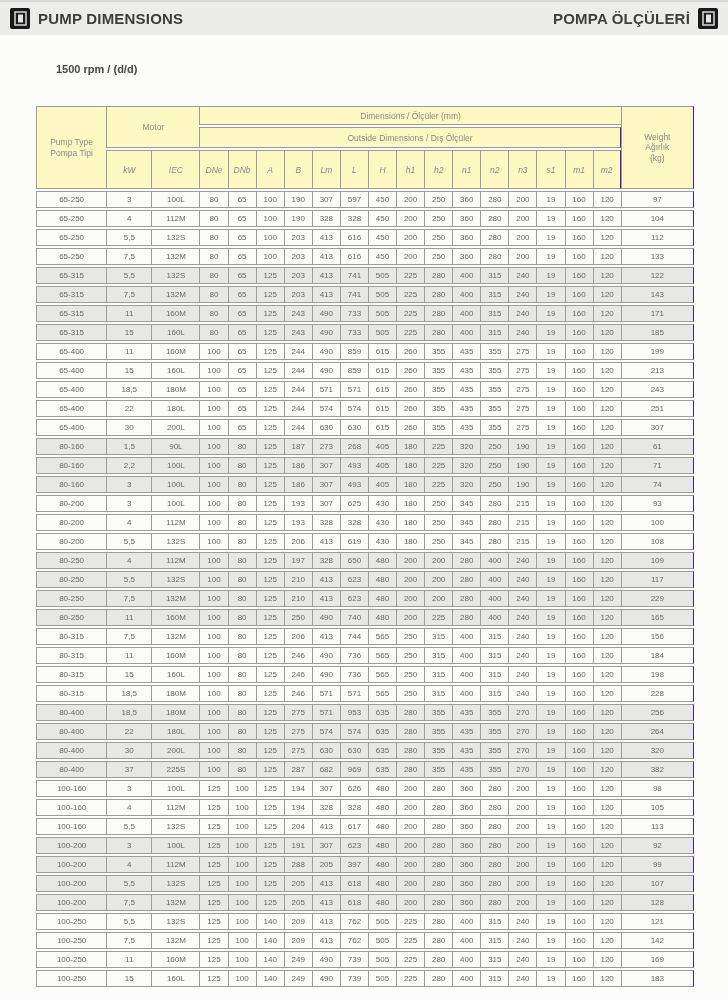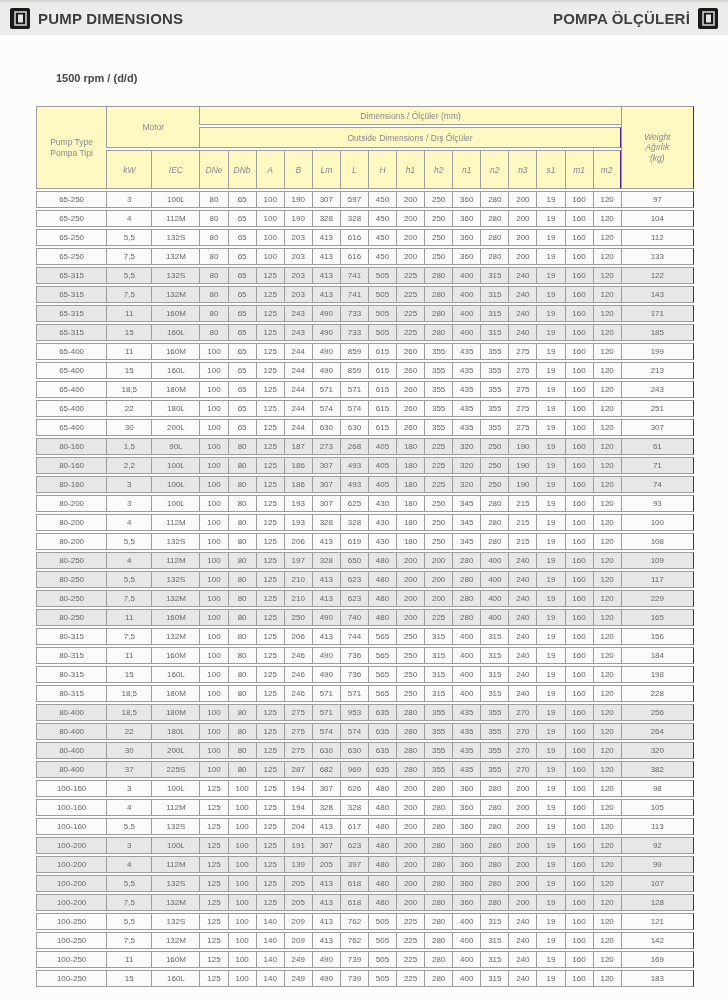--- a/index.html
+++ b/index.html
@@ -22,21 +22,21 @@
   .title-left {
     margin-left:8px; font-size:15px; font-weight:bold; color:#3d3d3d; letter-spacing:0.2px;
   }
   .left-group { display:flex; align-items:center; margin-left:10px;text-align:center; }
   .right-group { display:flex; align-items:center; margin-left:auto; margin-right:10px; }
   .title-right {
     margin-right:8px; font-size:15px; font-weight:bold; color:#404040; letter-spacing:0.2px;
   }
   .subtitle {
     position:absolute; left:56px; top:63px;
-    font-size:11px; font-weight:bold; color:#474747;margin-top:9px;
+    font-size:11px; font-weight:bold; color:#474747;
   }
   .table-wrap { position:absolute; left:36px; top:104px; width:658px; }
   table {
     width:658px; table-layout:fixed;
     border-collapse:separate; border-spacing:0 2px;
     font-size:8px; color:#686868;
   }
   th, td {
     border-top:1px solid #9d9d9d; border-bottom:1px solid #9d9d9d;
     border-left:1px solid #9d9d9d;
@@ -44,21 +44,21 @@
     background:#fbfbfa; font-weight:normal; overflow:hidden; white-space:nowrap;
   }
   th:last-child, td:last-child { border-right:1px solid #4c1d95; }
   thead th { color:#8a8a8a; font-size:8.5px; background:#fef9c3; }
   thead tr.h1 th { height:17px; }
   thead tr.h2 th { height:19px; }
   thead tr.h3 th { height:37px;font-style:italic; }
   tbody td { height:15px; }
   tbody tr.shaded td { background:#e7e7e6; }
   .two-line span { display:block; line-height:1.25; }
-  .weight-head span { display:block; line-height:1.25;font-style:italic; }
+  .weight-head span { display:block; line-height:1.25; }
 </style>
 </head>
 <body>
 
 <div class="top-band">
   <div class="left-group">
     <div class="icon-box">
       <svg width="13" height="15" viewBox="0 0 13 15">
         <rect x="1" y="1" width="11" height="13" fill="none" stroke="#cfcfcf" stroke-width="1.6"></rect>
         <rect x="4" y="3.5" width="5" height="8" fill="#e6e6e6"></rect>
@@ -875,21 +875,21 @@
           <td>120</td>
           <td>92</td>
         </tr>
         <tr class="shaded">
           <td>100-200</td>
           <td>4</td>
           <td>112M</td>
           <td>125</td>
           <td>100</td>
           <td>125</td>
-          <td>139</td>
+          <td>288</td>
           <td>205</td>
           <td>397</td>
           <td>480</td>
           <td>200</td>
           <td>280</td>
           <td>360</td>
           <td>280</td>
           <td>200</td>
           <td>19</td>
           <td>160</td>

